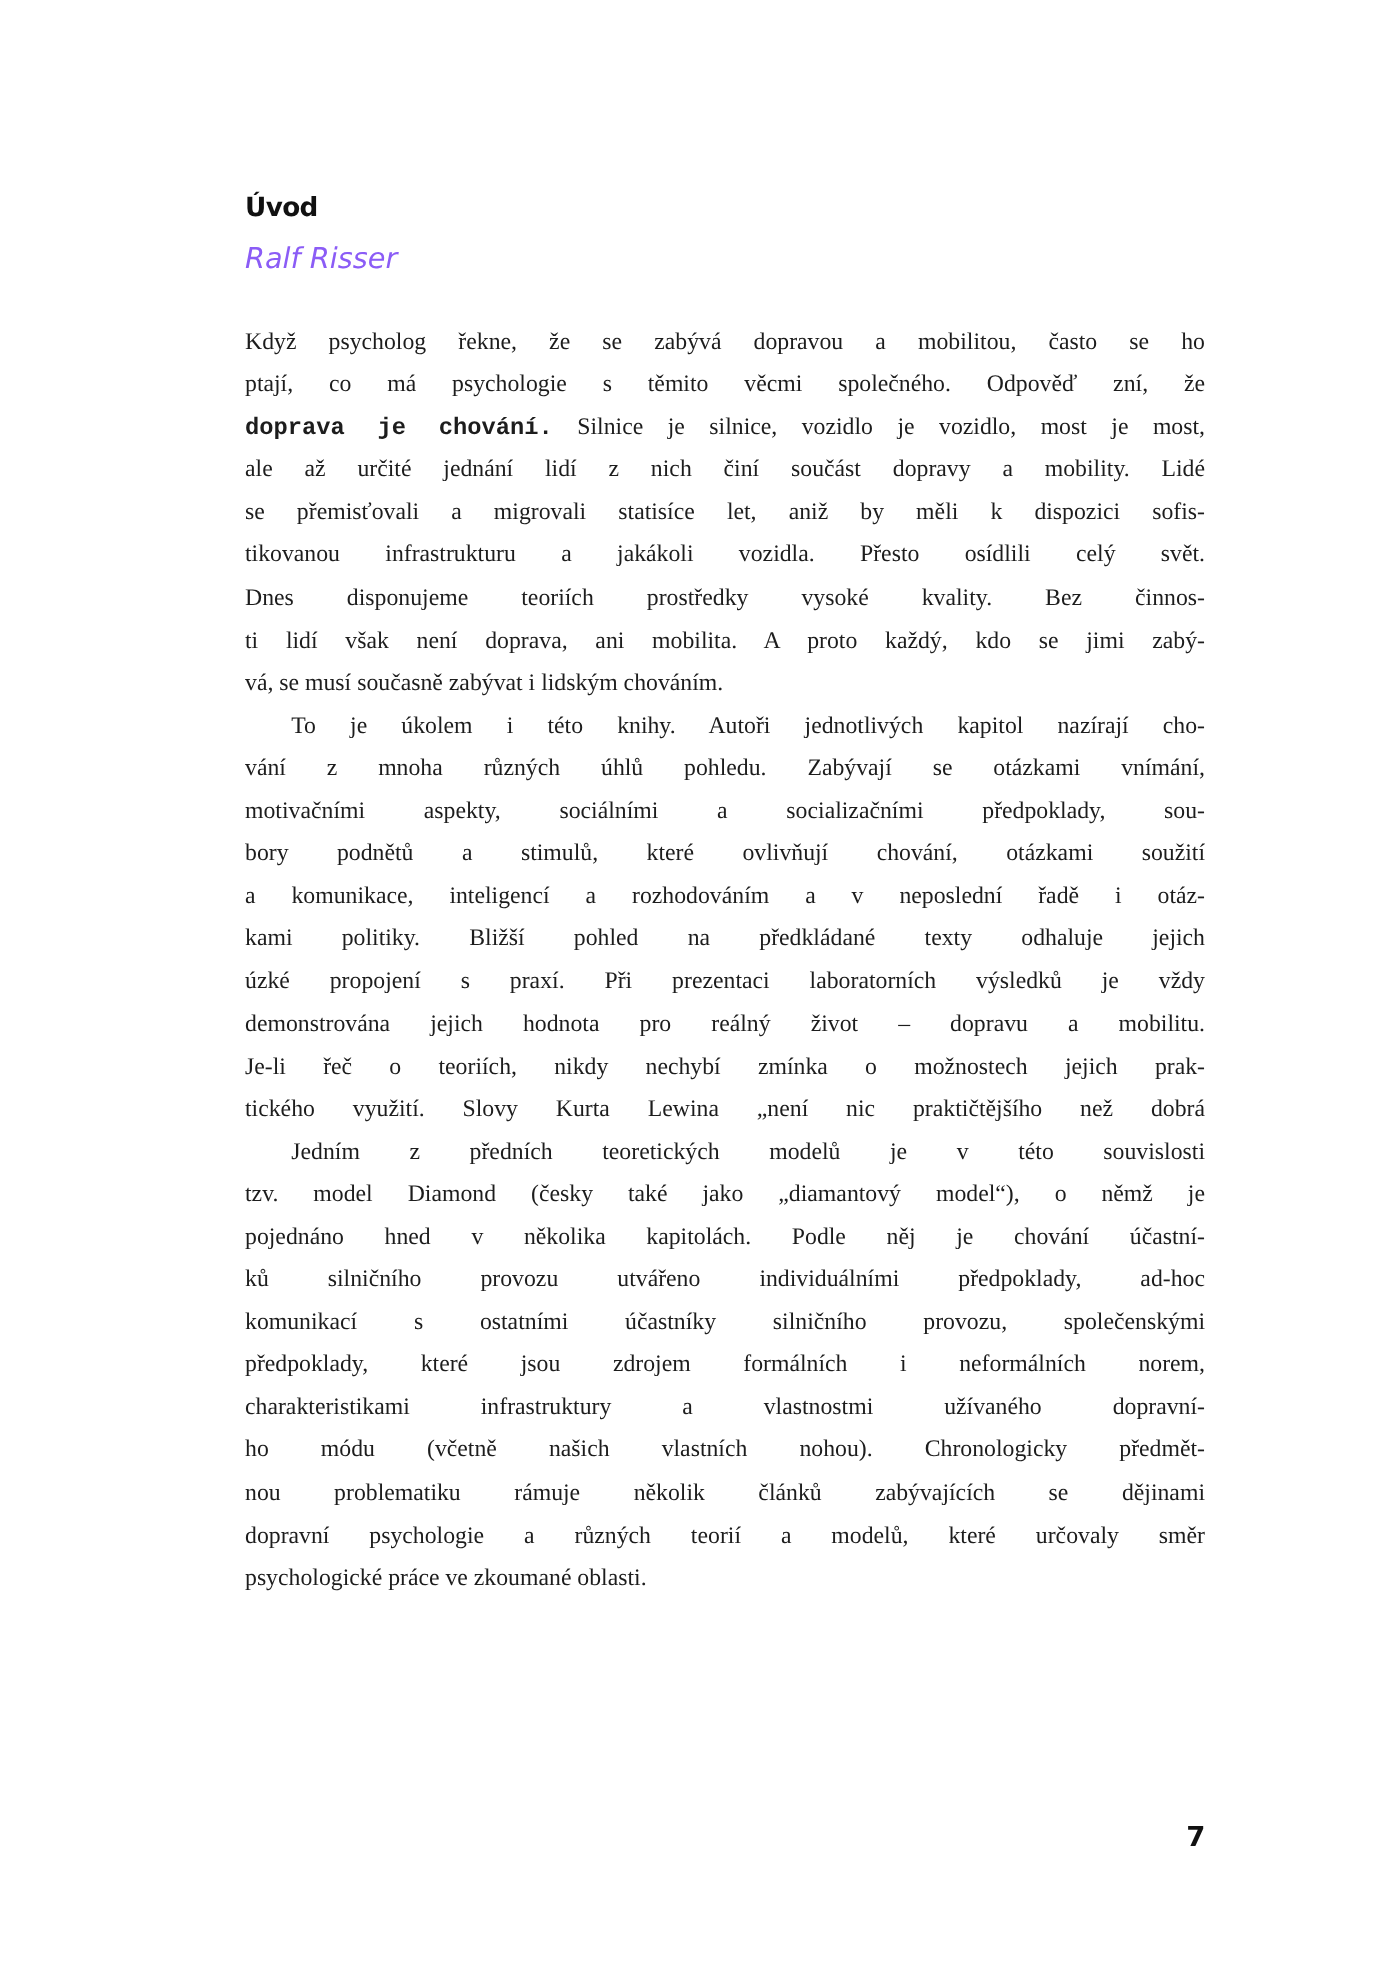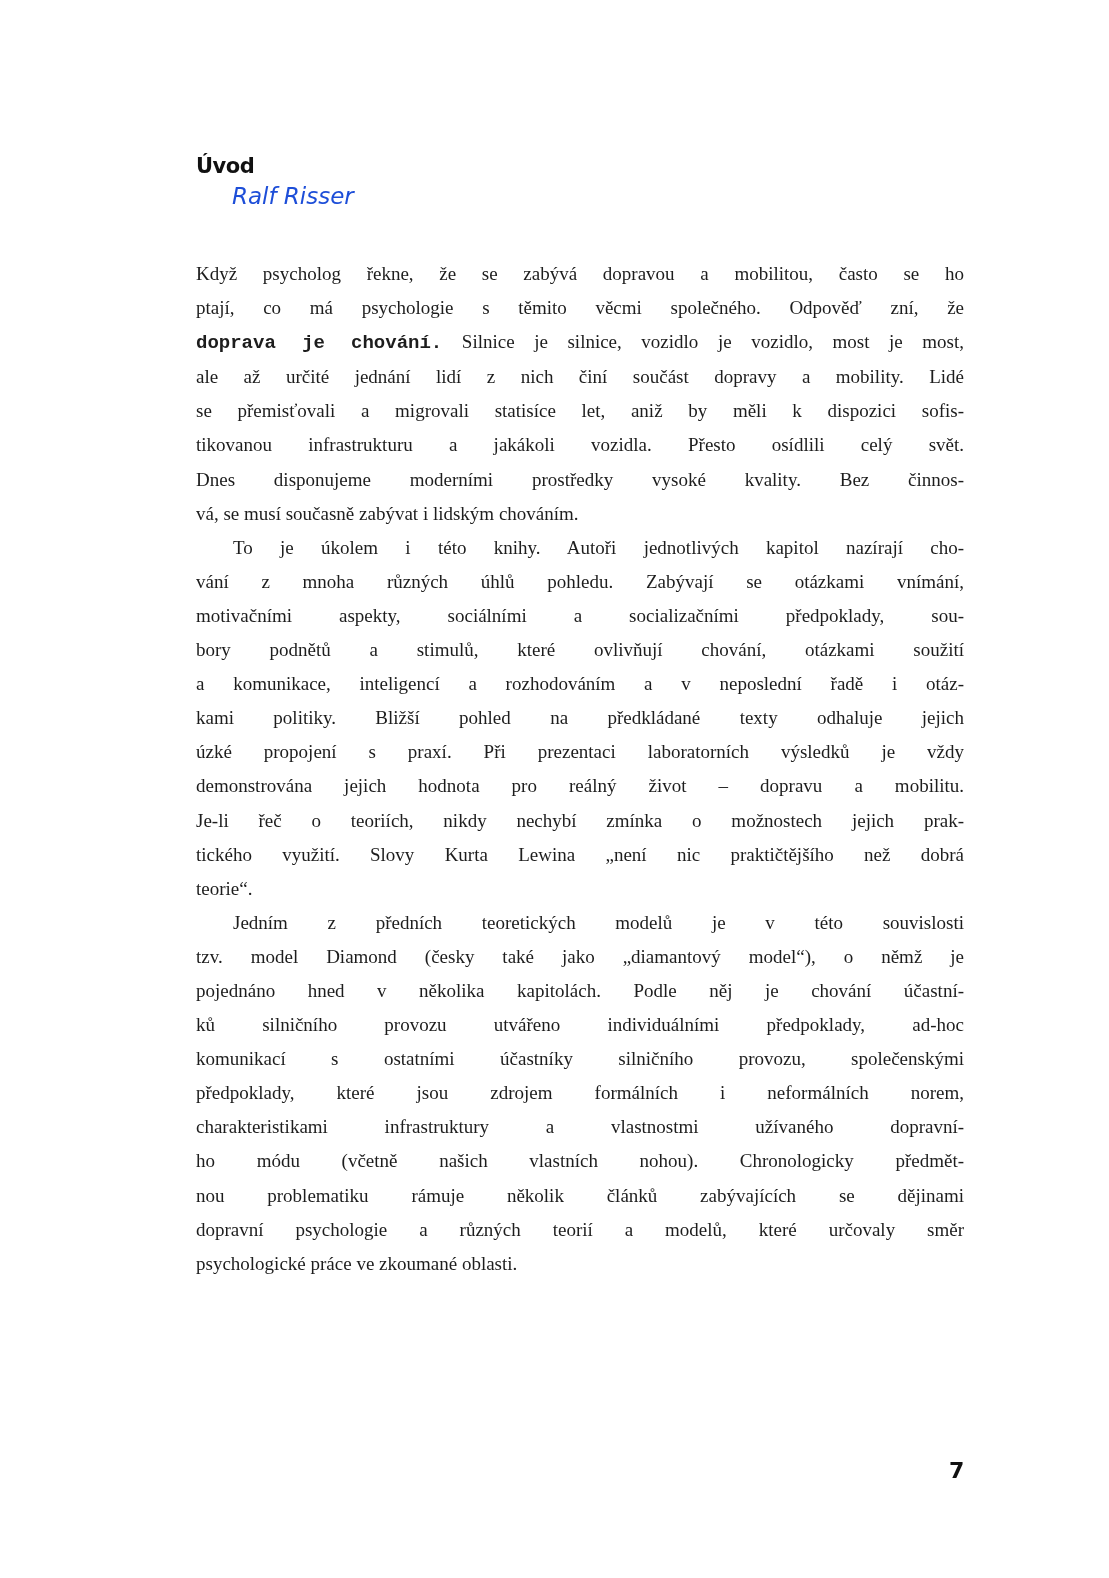--- a/index.html
+++ b/index.html
@@ -3,22 +3,22 @@
 <meta charset="utf-8">
 <style>
   html, body { margin: 0; padding: 0; background: #ffffff; }
   body { width: 1109px; height: 1578px; position: relative; overflow: hidden; color: #1a1a1a; }
   .title {
     position: absolute; left: 196px; top: 140px;
     font-family: "DejaVu Sans", sans-serif; font-weight: bold; font-size: 21px;
     letter-spacing: -0.5px; color: #111;
   }
   .author {
-    position: absolute; left: 196px; top: 183px;
-    font-family: "DejaVu Sans", sans-serif; font-style: italic; font-size: 23px; color: #1d4ed8; margin-left: 36px;
+    position: absolute; left: 196px; top: 194px;
+    font-family: "DejaVu Sans", sans-serif; font-style: italic; font-size: 23px; color: #8b5cf6;
   }
   .body {
     position: absolute; left: 196px; top: 257px; width: 768px;
     font-family: "Liberation Serif", serif; font-size: 19px; line-height: 34.1px;
     color: #1d1d1d;
   }
   .line { display: block; white-space: nowrap; text-align: justify; text-align-last: justify; }
   .line.last { text-align-last: left; }
   .line.indent { padding-left: 37px; }
   .b { font-weight: bold; font-family: Liberation Mono, monospace; }
@@ -35,35 +35,35 @@
 <div class="author">Ralf Risser</div>
 
 <div class="body" id="body">
     <div>
       <span class="line">Když psycholog řekne, že se zabývá dopravou a mobilitou, často se ho</span>
       <span class="line">ptají, co má psychologie s těmito věcmi společného. Odpověď zní, že</span>
       <span class="line"><span class="b">doprava je chování.</span> Silnice je silnice, vozidlo je vozidlo, most je most,</span>
       <span class="line">ale až určité jednání lidí z nich činí součást dopravy a mobility. Lidé</span>
       <span class="line">se přemisťovali a migrovali statisíce let, aniž by měli k dispozici sofis-</span>
       <span class="line">tikovanou infrastrukturu a jakákoli vozidla. Přesto osídlili celý svět.</span>
-      <span class="line">Dnes disponujeme moderními prostředky vysoké kvality. Bez činnos-</span>
+      <span class="line">Dnes disponujeme teoriích prostředky vysoké kvality. Bez činnos-</span>
+      <span class="line">ti lidí však není doprava, ani mobilita. A proto každý, kdo se jimi zabý-</span>
       <span class="line last">vá, se musí současně zabývat i lidským chováním.</span>
     </div>
     <div>
       <span class="line indent">To je úkolem i této knihy. Autoři jednotlivých kapitol nazírají cho-</span>
       <span class="line">vání z mnoha různých úhlů pohledu. Zabývají se otázkami vnímání,</span>
       <span class="line">motivačními aspekty, sociálními a socializačními předpoklady, sou-</span>
       <span class="line">bory podnětů a stimulů, které ovlivňují chování, otázkami soužití</span>
       <span class="line">a komunikace, inteligencí a rozhodováním a v neposlední řadě i otáz-</span>
       <span class="line">kami politiky. Bližší pohled na předkládané texty odhaluje jejich</span>
       <span class="line">úzké propojení s praxí. Při prezentaci laboratorních výsledků je vždy</span>
       <span class="line">demonstrována jejich hodnota pro reálný život – dopravu a mobilitu.</span>
       <span class="line">Je-li řeč o teoriích, nikdy nechybí zmínka o možnostech jejich prak-</span>
       <span class="line">tického využití. Slovy Kurta Lewina „není nic praktičtějšího než dobrá</span>
-      <span class="line last">teorie“.</span>
     </div>
     <div>
       <span class="line indent">Jedním z předních teoretických modelů je v této souvislosti</span>
       <span class="line">tzv. model <span class="i">Diamond</span> (česky také jako „<span class="i">diamantový model</span>“), o němž je</span>
       <span class="line">pojednáno hned v několika kapitolách. Podle něj je chování účastní-</span>
       <span class="line">ků silničního provozu utvářeno individuálními předpoklady, ad-hoc</span>
       <span class="line">komunikací s ostatními účastníky silničního provozu, společenskými</span>
       <span class="line">předpoklady, které jsou zdrojem formálních i neformálních norem,</span>
       <span class="line">charakteristikami infrastruktury a vlastnostmi užívaného dopravní-</span>
       <span class="line">ho módu (včetně našich vlastních nohou). Chronologicky předmět-</span>

